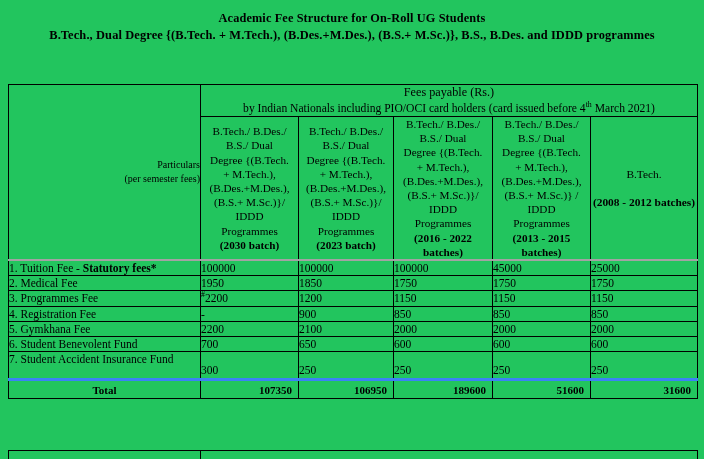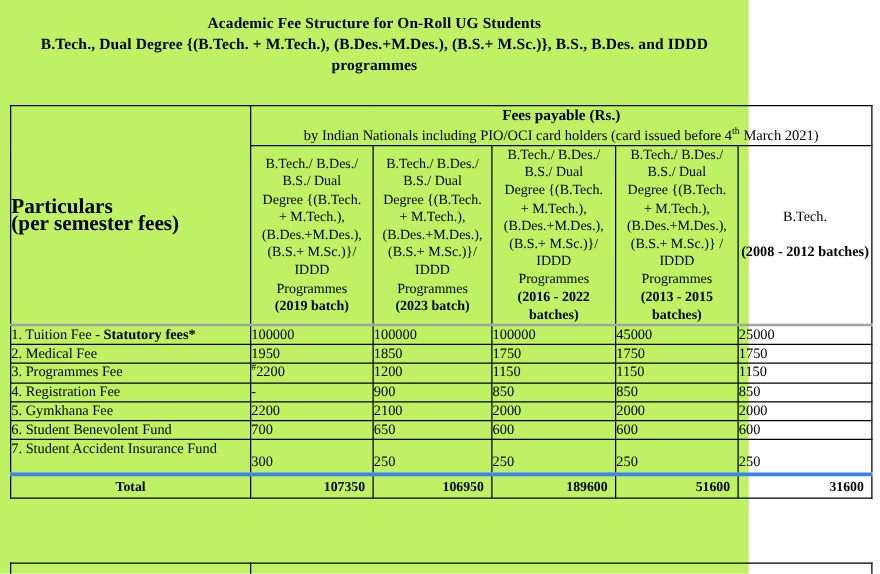--- a/index.html
+++ b/index.html
@@ -9,23 +9,23 @@
     width: 704px;
     height: 459px;
     background: #ffffff;
     font-family: "Liberation Serif", "DejaVu Serif", serif;
     color: #000000;
     overflow: hidden;
   }
 
   #page {
     position: relative;
-    width: 599px;
+    width: 704px;
     height: 459px;
-    background: #bef264;
+    background: #22c55e;
   }
 
   
   .title-block {
     padding-top: 10px;
     text-align: center;
     font-weight: bold;
     font-size: 12.3px;
     line-height: 17px;
     letter-spacing: 0.01em;
@@ -62,36 +62,36 @@
   col.c-b2016 { width: 99px; }
   col.c-b2013 { width: 98px; }
   col.c-b2008 { width: 107px; }
 
   .fees-payable {
     text-align: center;
     padding: 3px 4px 4px 4px;
     line-height: 15px;
   }
   .fees-payable .fp-title {
-    font-weight: bold;
+    font-weight: normal;
     font-size: 12.2px;
     display: block;
   }
   .fees-payable .fp-sub {
     font-weight: normal;
     font-size: 11.6px;
     display: block;
     margin-top: 1px;
   }
   sup { font-size: 0.68em; vertical-align: super; line-height: 0; }
 
   .particulars-cell {
-    text-align: left;
-    font-weight: bold;
-    font-size: 17px;
+    text-align: right;
+    font-weight: normal;
+    font-size: 10px;
     line-height: 14px;
     padding: 2px;
   }
 
   .batch-head {
     text-align: center;
     font-weight: normal;
     font-size: 11.2px;
     line-height: 14.2px;
     padding: 3px 1px 4px 1px;
@@ -199,21 +199,21 @@
         <tr>
           <td class="batch-head">
             <span>B.Tech./ B.Des./</span><br>
             <span>B.S./ Dual</span><br>
             <span>Degree {(B.Tech.</span><br>
             <span>+ M.Tech.),</span><br>
             <span>(B.Des.+M.Des.),</span><br>
             <span>(B.S.+ M.Sc.)}/</span><br>
             <span>IDDD</span><br>
             <span>Programmes</span>
-            <span class="bold-batch">(2019 batch)</span>
+            <span class="bold-batch">(2030 batch)</span>
           </td>
           <td class="batch-head">
             <span>B.Tech./ B.Des./</span><br>
             <span>B.S./ Dual</span><br>
             <span>Degree {(B.Tech.</span><br>
             <span>+ M.Tech.),</span><br>
             <span>(B.Des.+M.Des.),</span><br>
             <span>(B.S.+ M.Sc.)}/</span><br>
             <span>IDDD</span><br>
             <span>Programmes</span>

